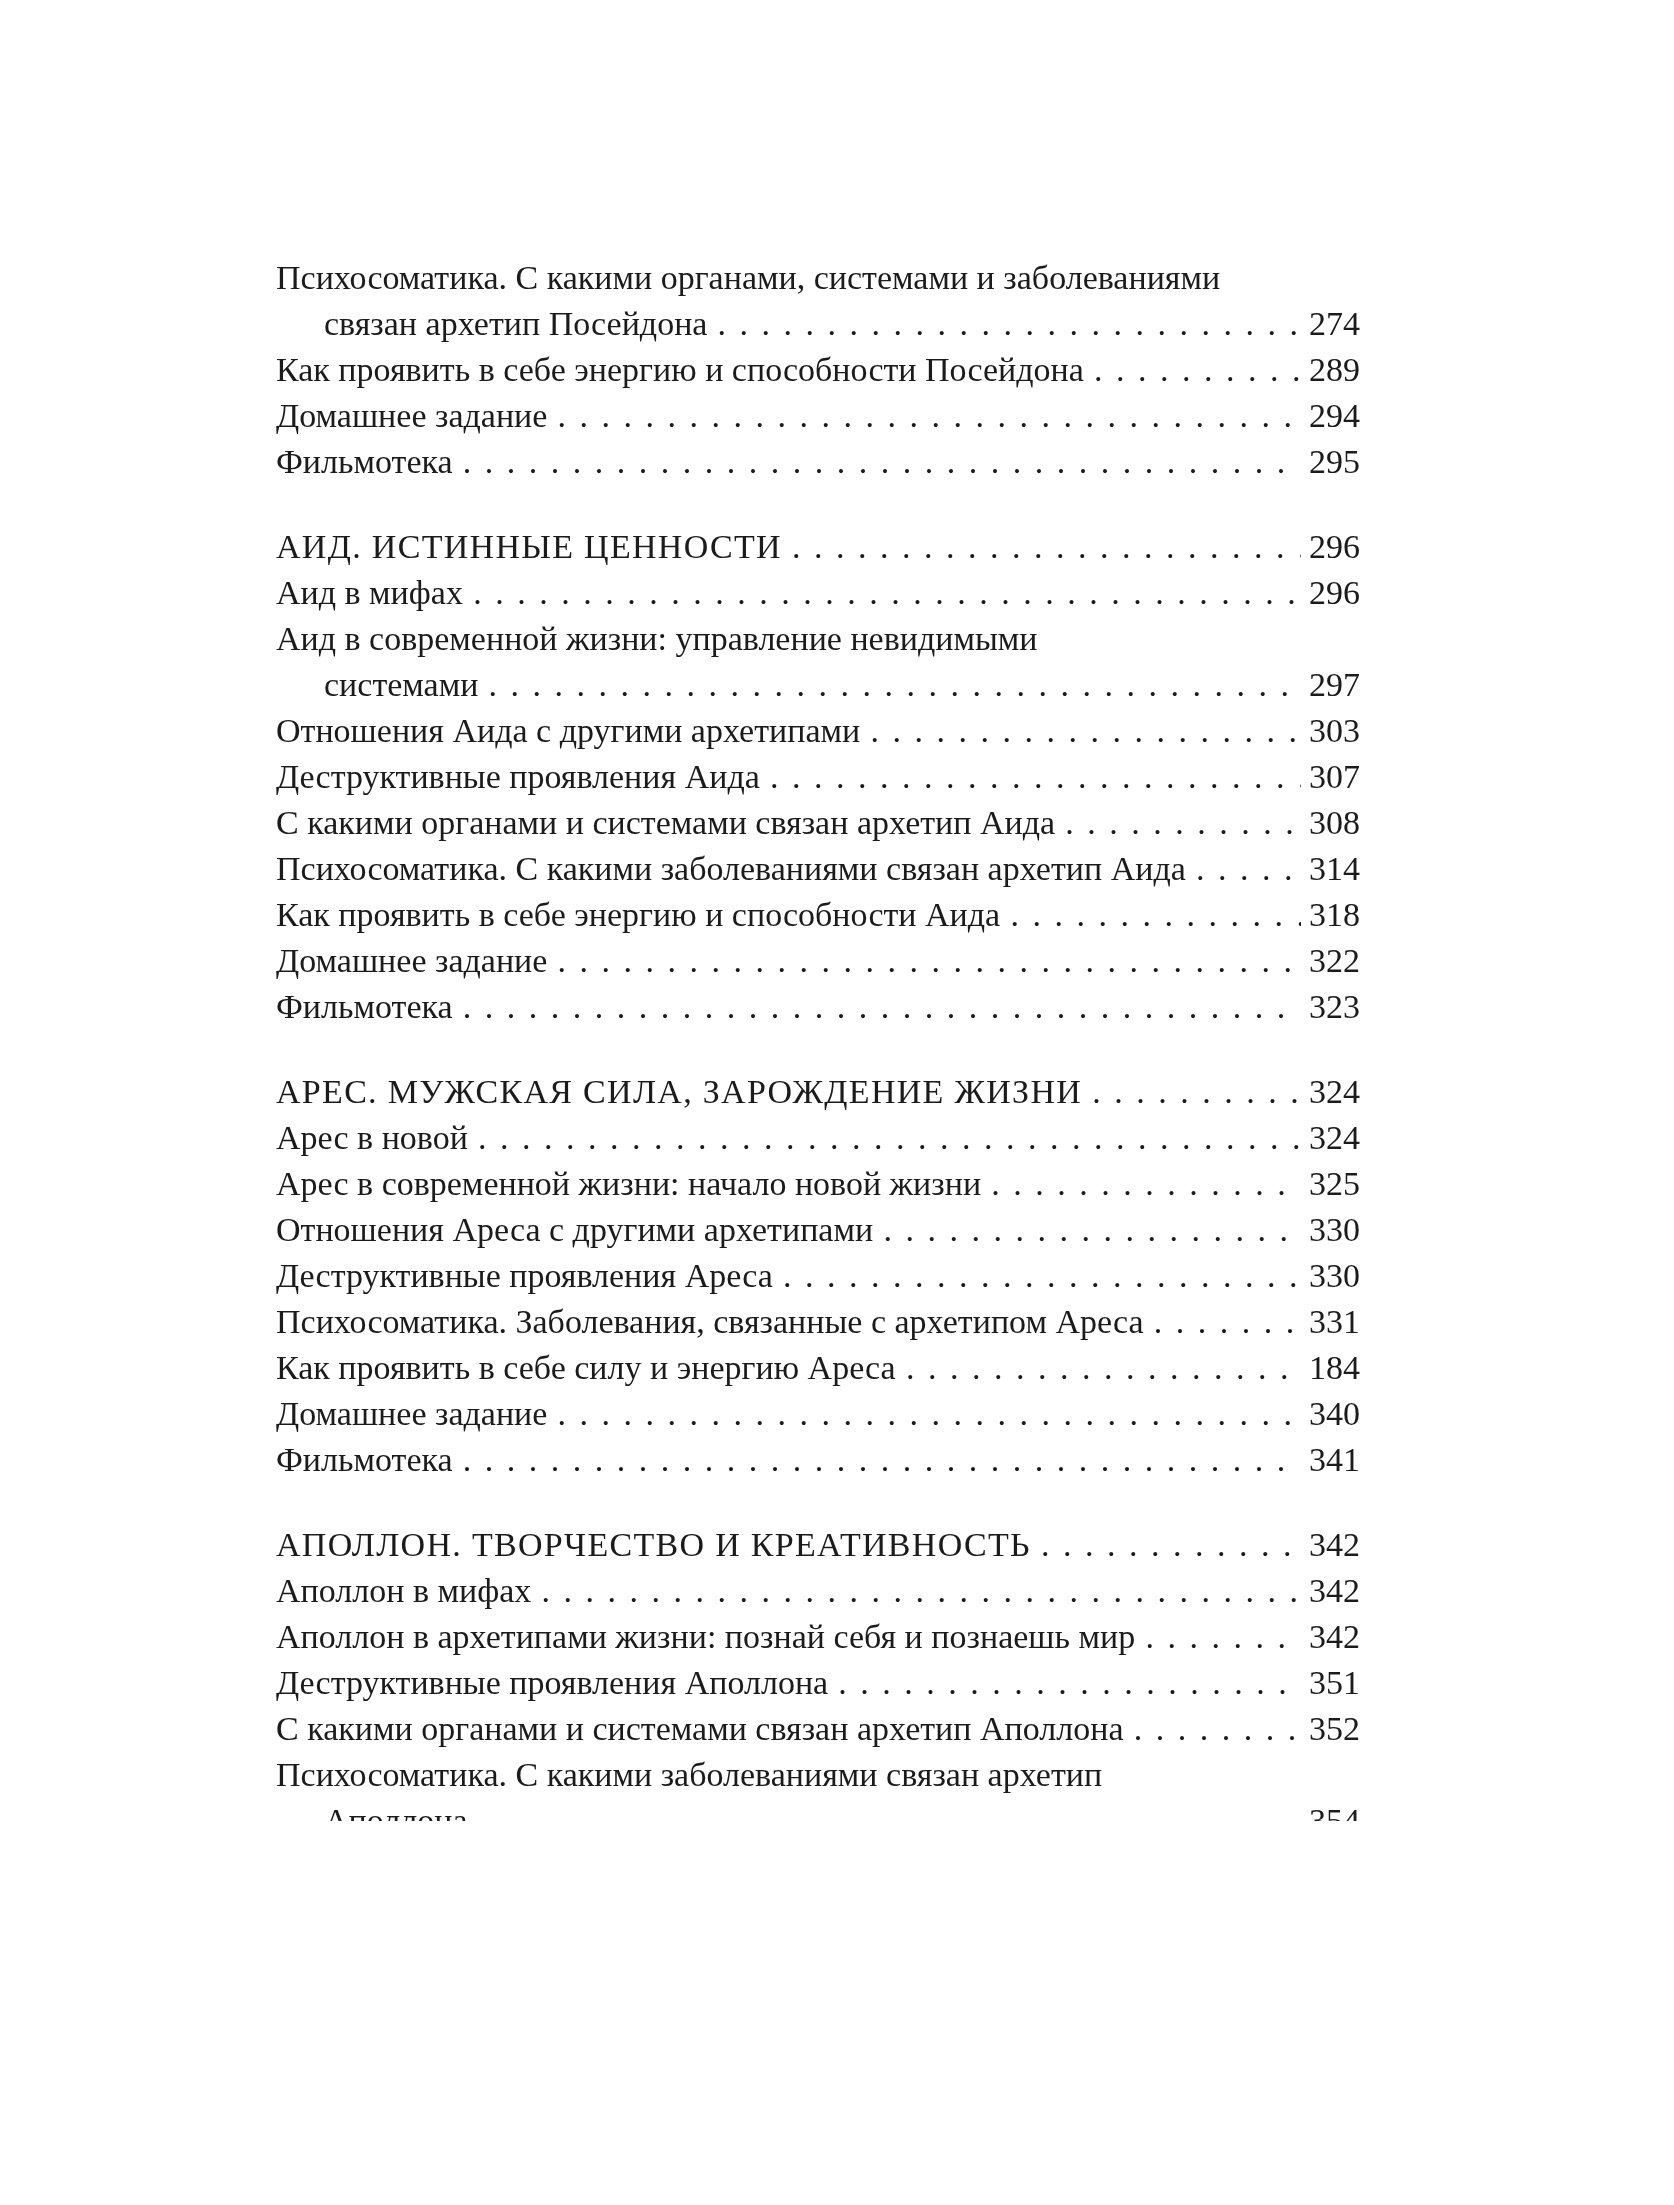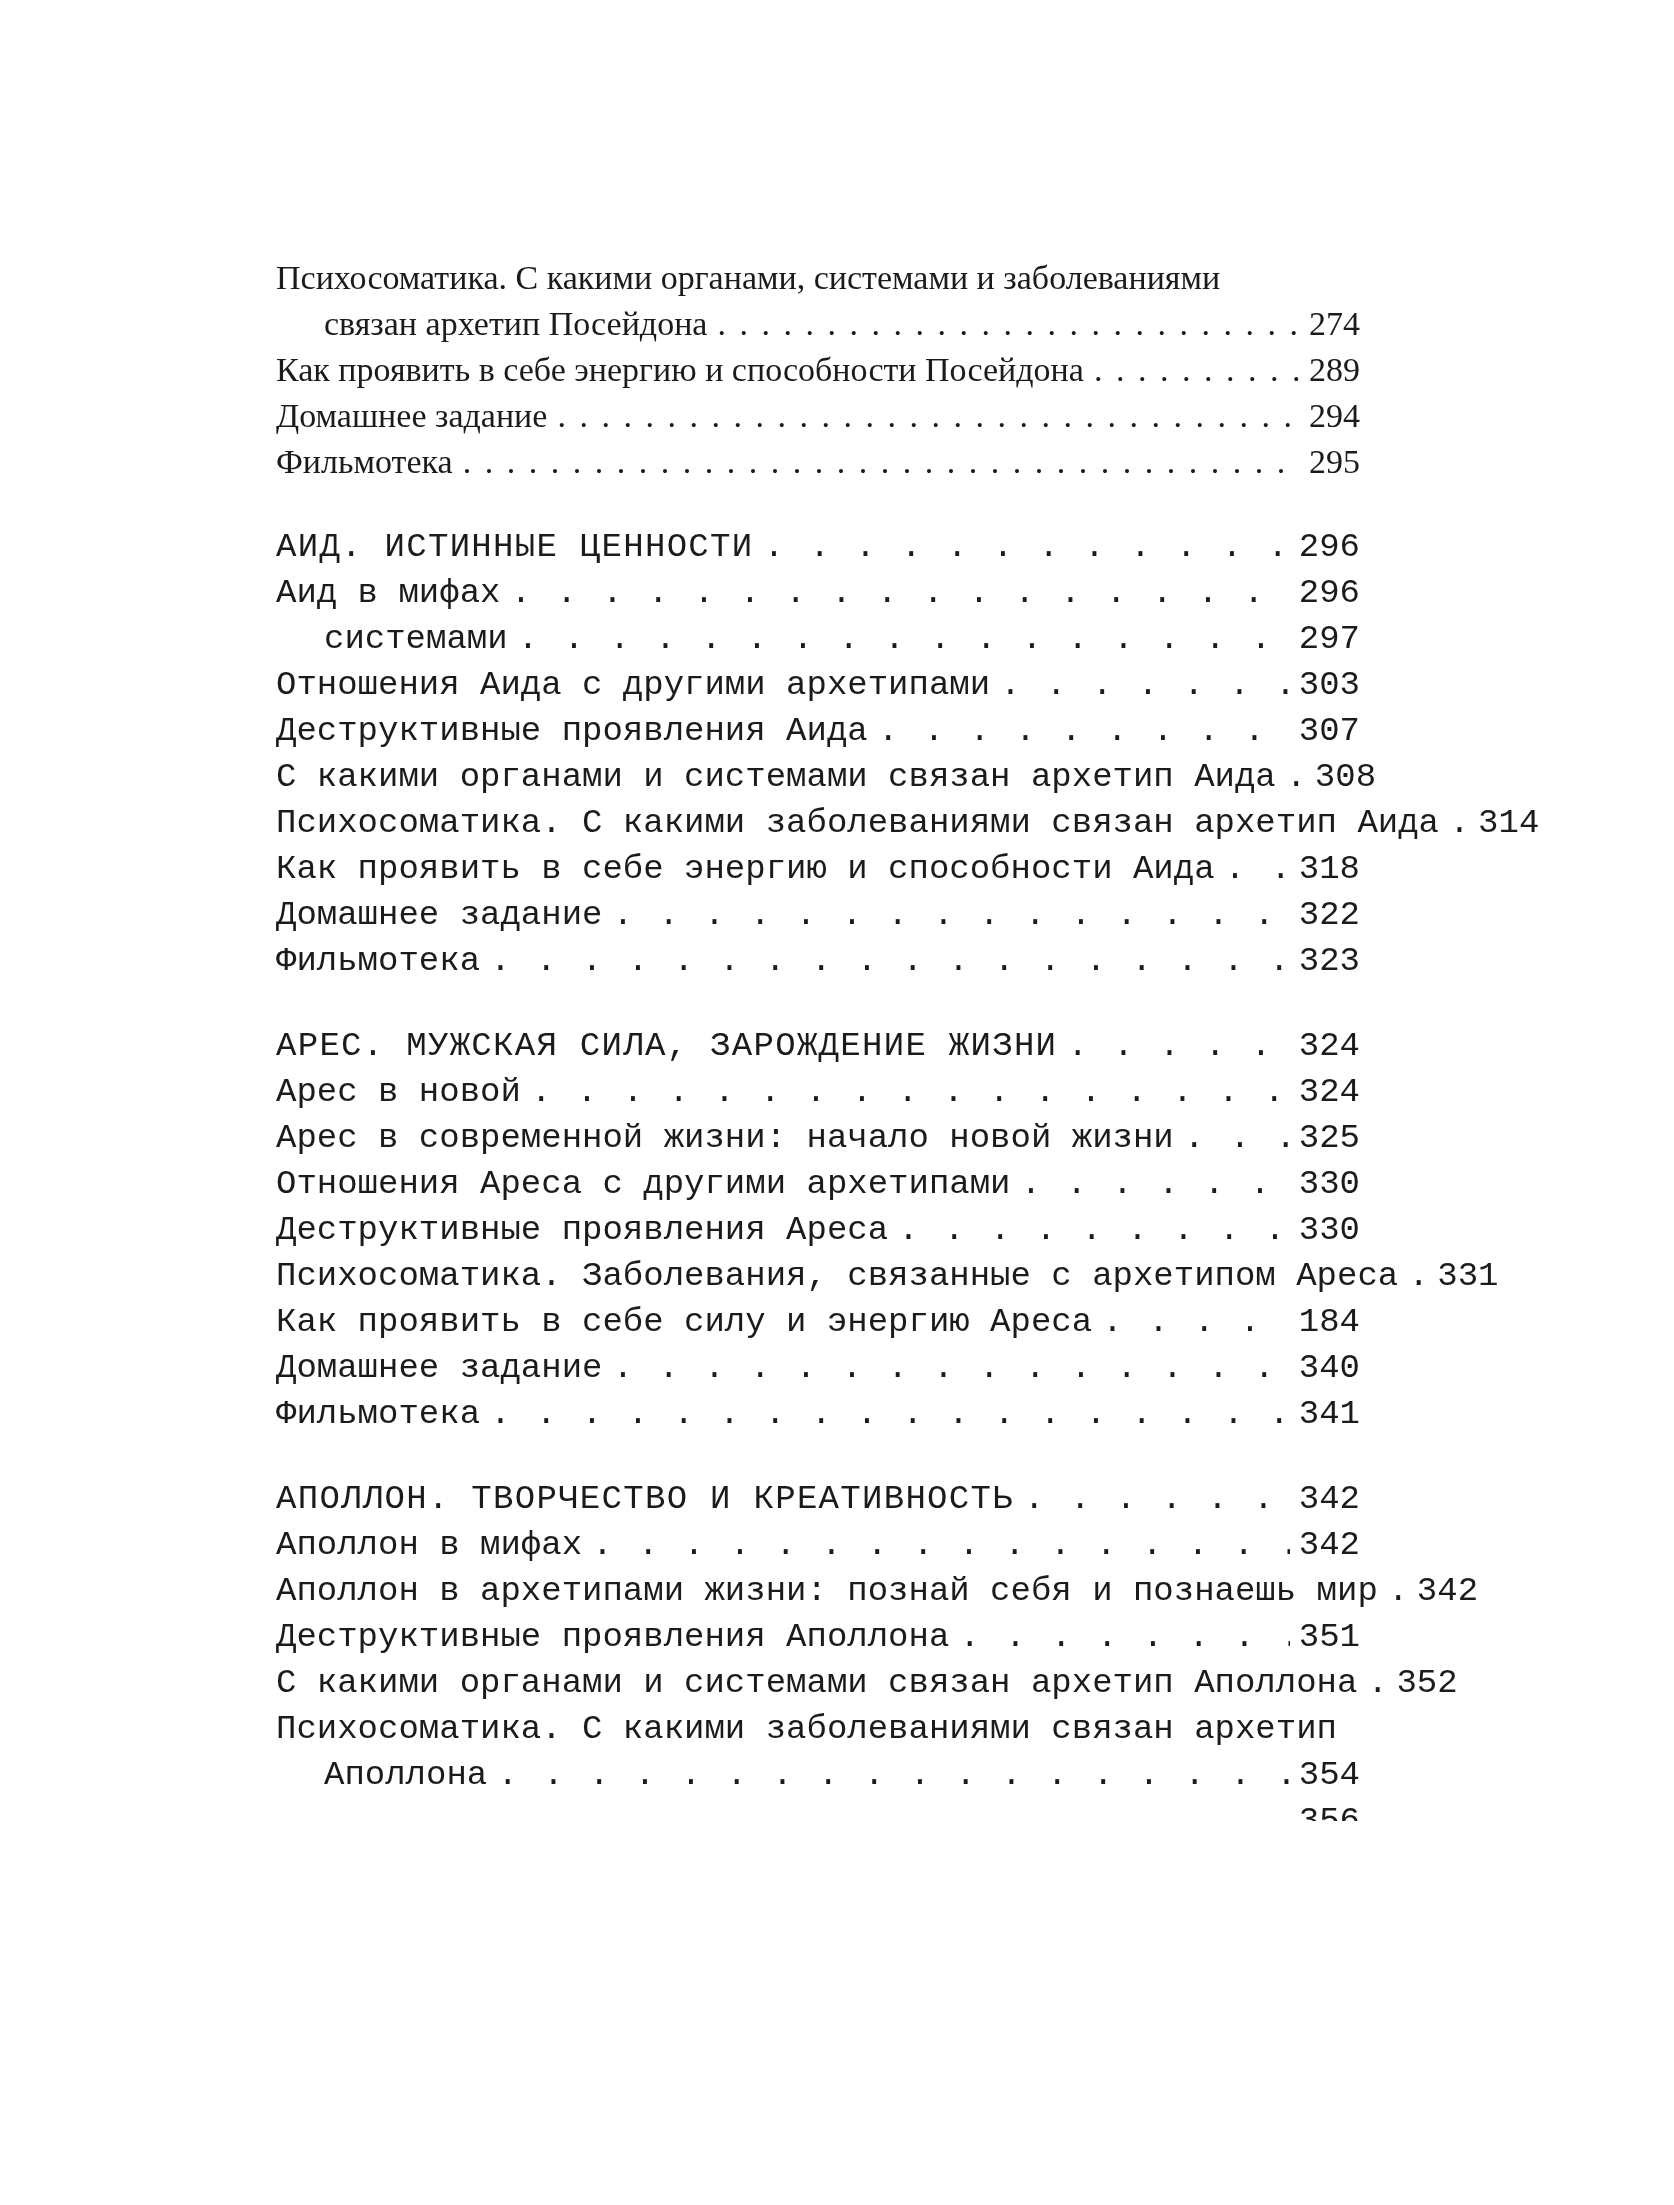--- a/index.html
+++ b/index.html
@@ -19,21 +19,20 @@
   .toc {
     position: absolute;
     left: 276px;
     top: 255px;
     width: 1084px;
     font-size: 34px;
     line-height: 46px;
   }
   .toc-section + .toc-section {
     margin-top: 39px;
-    font-family: Liberation Mono, monospace;
   }
   .toc-line {
     display: flex;
     align-items: baseline;
   }
   .toc-line.cont {
     padding-left: 48px;
   }
   .toc-line.heading .toc-text {
     letter-spacing: 1.3px;
@@ -99,20 +98,23 @@
         <div class="toc-line heading">
           <span class="toc-text">АИД. ИСТИННЫЕ ЦЕННОСТИ</span>
           <span class="dots">. . . . . . . . . . . . . . . . . . . . . . . . . . . . . . . . . . . . . . . . . . . . . . . . . . . . . . . . . . . . . . . . . . . . . . . . . . . . . . . . . . . . . . . . . . . . . . . . . . . . . . . . . . . . . . . . . . . . . . . . </span>
           <span class="pagenum">296</span>
         </div>
         <div class="toc-line">
           <span class="toc-text">Аид в мифах</span>
           <span class="dots">. . . . . . . . . . . . . . . . . . . . . . . . . . . . . . . . . . . . . . . . . . . . . . . . . . . . . . . . . . . . . . . . . . . . . . . . . . . . . . . . . . . . . . . . . . . . . . . . . . . . . . . . . . . . . . . . . . . . . . . . </span>
           <span class="pagenum">296</span>
         </div>
+        <div class="toc-line">
+          <span class="toc-text">Аид в современной жизни: управление невидимыми</span>
+        </div>
         <div class="toc-line cont">
           <span class="toc-text">системами</span>
           <span class="dots">. . . . . . . . . . . . . . . . . . . . . . . . . . . . . . . . . . . . . . . . . . . . . . . . . . . . . . . . . . . . . . . . . . . . . . . . . . . . . . . . . . . . . . . . . . . . . . . . . . . . . . . . . . . . . . . . . . . . . . . . </span>
           <span class="pagenum">297</span>
         </div>
         <div class="toc-line">
           <span class="toc-text">Отношения Аида с другими архетипами</span>
           <span class="dots">. . . . . . . . . . . . . . . . . . . . . . . . . . . . . . . . . . . . . . . . . . . . . . . . . . . . . . . . . . . . . . . . . . . . . . . . . . . . . . . . . . . . . . . . . . . . . . . . . . . . . . . . . . . . . . . . . . . . . . . . </span>
           <span class="pagenum">303</span>
         </div>

